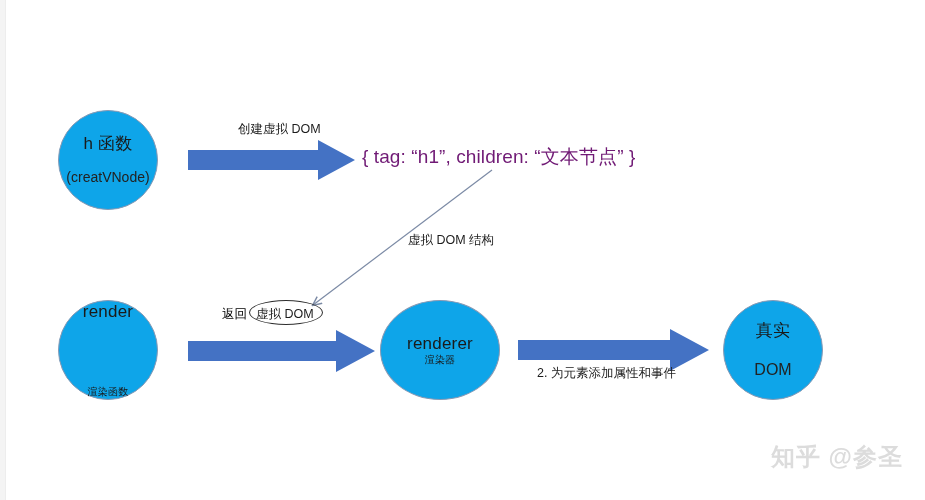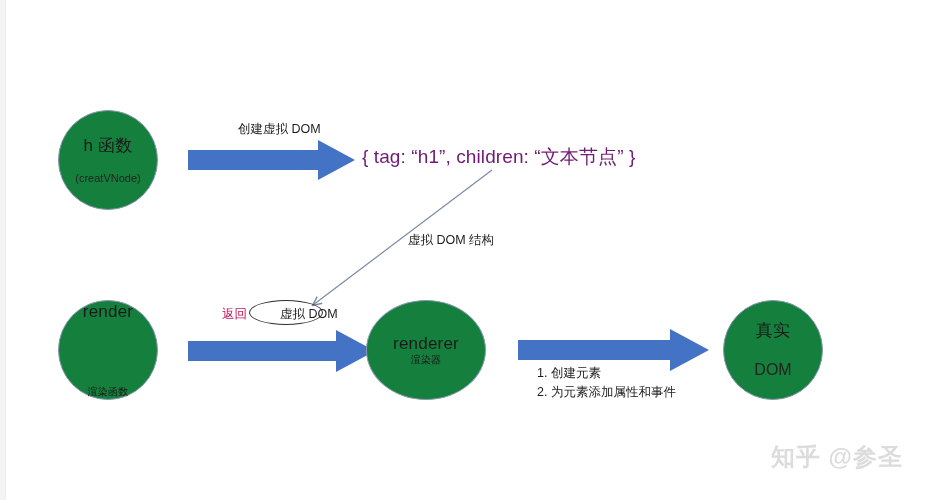--- a/index.html
+++ b/index.html
@@ -26,50 +26,50 @@
     height: 500px;
     background: #f4f4f4;
     border-right: 1px solid #ededed;
   }
 
   
   .node-circle {
     position: absolute;
     border-radius: 50%;
     border: 1.3px solid #8a99b3;
-    background: #15803d;
+    background: #0ea5e9;
     box-sizing: border-box;
     display: flex;
     flex-direction: column;
     align-items: center;
     justify-content: center;
     color: #1a1a1a;
     text-align: center;
     line-height: 1.28;
   }
   .node-title {
     font-size: 17px;
     letter-spacing: 0.2px;
     white-space: nowrap;
   }
   .node-title.small { font-size: 10px; }
   .node-sub {
-    font-size: 11px;
+    font-size: 14px;
     margin-top: 15px;
     color: #222222;
     white-space: nowrap;
   }
   .node-sub.big {
     font-size: 16px;
     margin-top: 18px;
   }
 
   #circle-h        { left: 58px;  top: 110px; width: 100px; height: 100px; }
   #circle-render   { left: 58px;  top: 300px; width: 100px; height: 100px; justify-content: space-between; }
-  #circle-renderer { left: 366px; top: 300px; width: 120px; height: 100px; }
+  #circle-renderer { left: 380px; top: 300px; width: 120px; height: 100px; }
   #circle-realdom  { left: 723px; top: 300px; width: 100px; height: 100px; }
 
   
   .block-arrow {
     position: absolute;
     display: block;
   }
 
   
   .label {
@@ -91,30 +91,29 @@
     height: 25px;
     border: 1.2px solid #2e2e2e;
     border-radius: 50%;
     box-sizing: border-box;
   }
   #label-return-word {
     position: absolute;
     left: 222px;
     top: 306px;
     font-size: 12.5px;
-    color: #be185d;
+    color: #000000;
   }
   #label-return-tag {
     position: absolute;
     left: 256px;
     top: 306px;
     font-size: 12.5px;
     color: #1c1c1c;
     white-space: nowrap;
-    margin-left: 24px;
   }
 
   
   #code-text {
     position: absolute;
     left: 362px;
     top: 144px;
     font-size: 19px;
     color: #701a75;
     white-space: nowrap;
@@ -198,21 +197,20 @@
   <div class="node-circle" id="circle-renderer">
     <div class="node-title">renderer</div>
     <div class="node-title small">渲染器</div>
   </div>
 
   <svg class="block-arrow" id="arrow-render-real" style="left:518px; top:328px;" width="192" height="44" viewBox="0 0 192 44">
     <polygon points="0,12 152,12 152,1 191,22 152,43 152,32 0,32" fill="#4472C4"></polygon>
   </svg>
 
   <div id="steps-list">
-    <div>1. 创建元素</div>
     <div>2. 为元素添加属性和事件</div>
   </div>
 
   <div class="node-circle" id="circle-realdom">
     <div class="node-title">真实</div>
     <div class="node-sub big">DOM</div>
   </div>
 
   <div id="watermark">知乎 @参圣</div>
 

